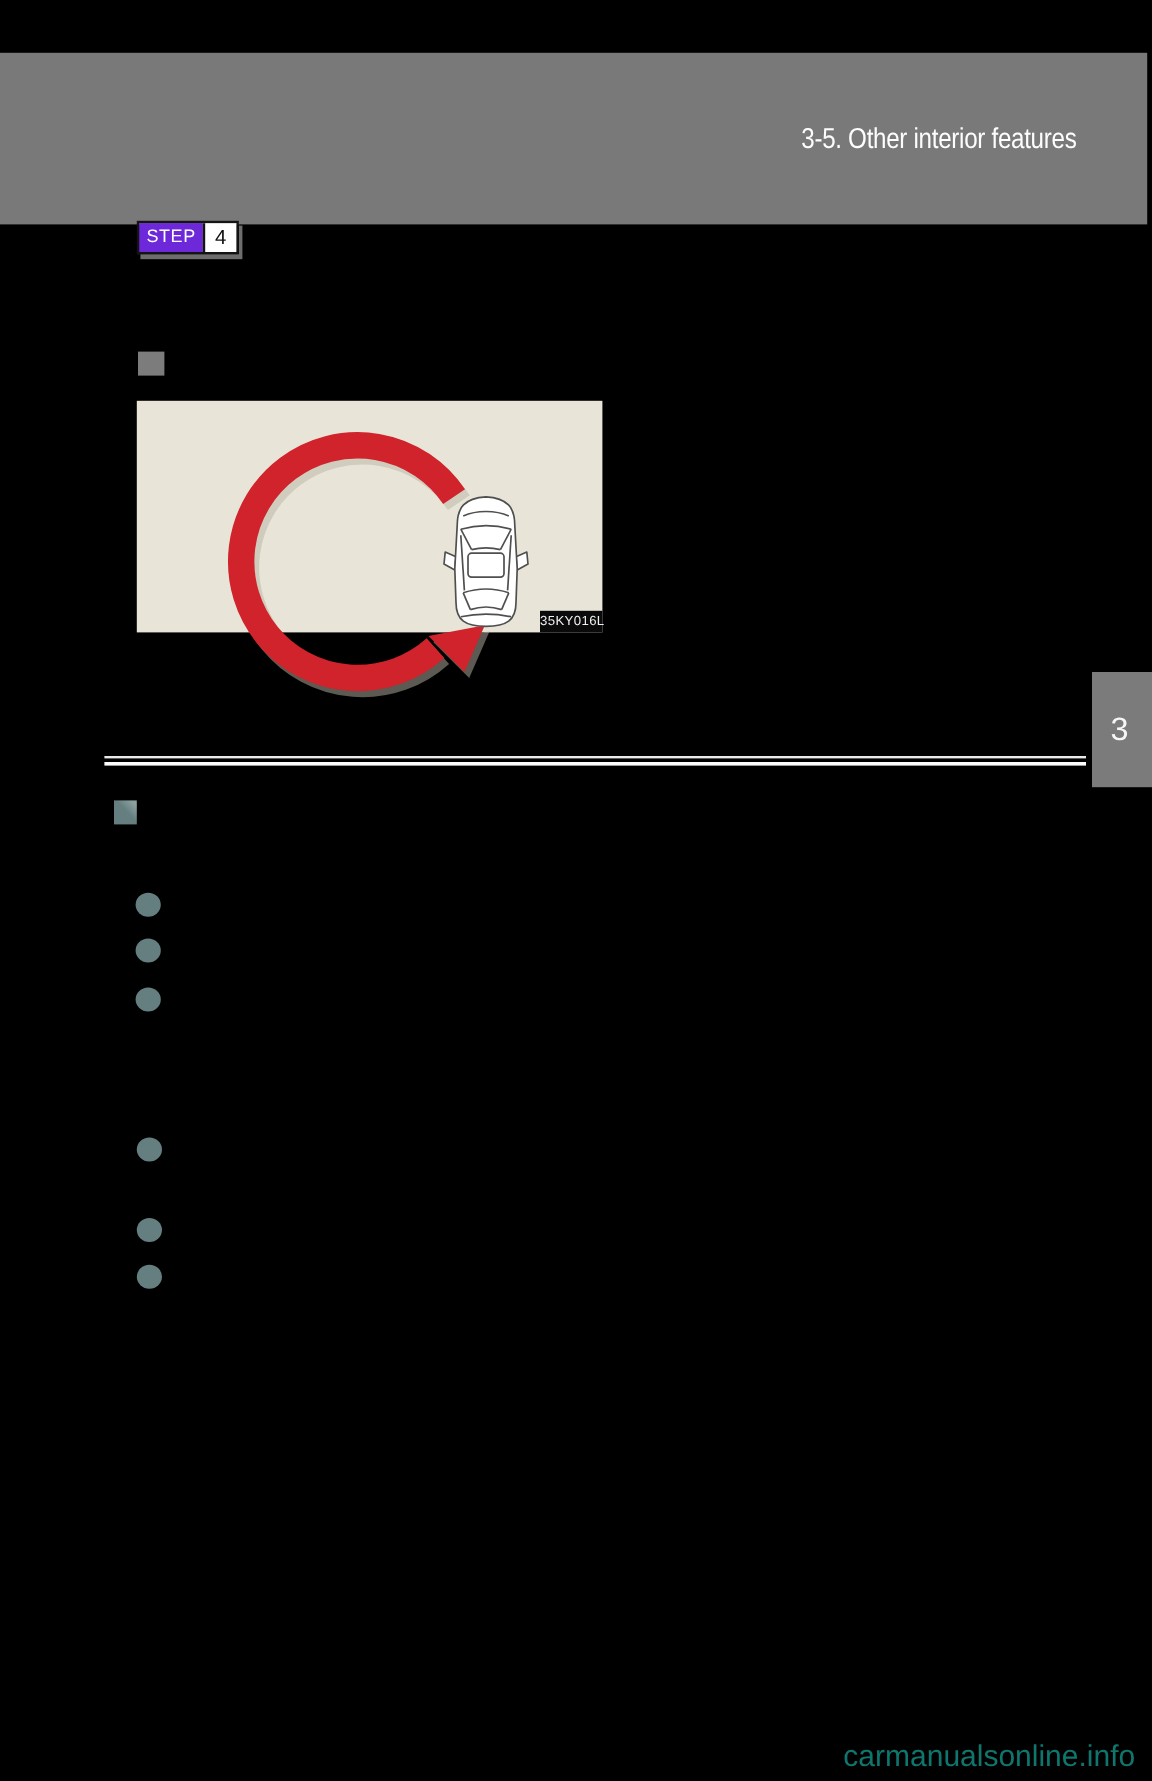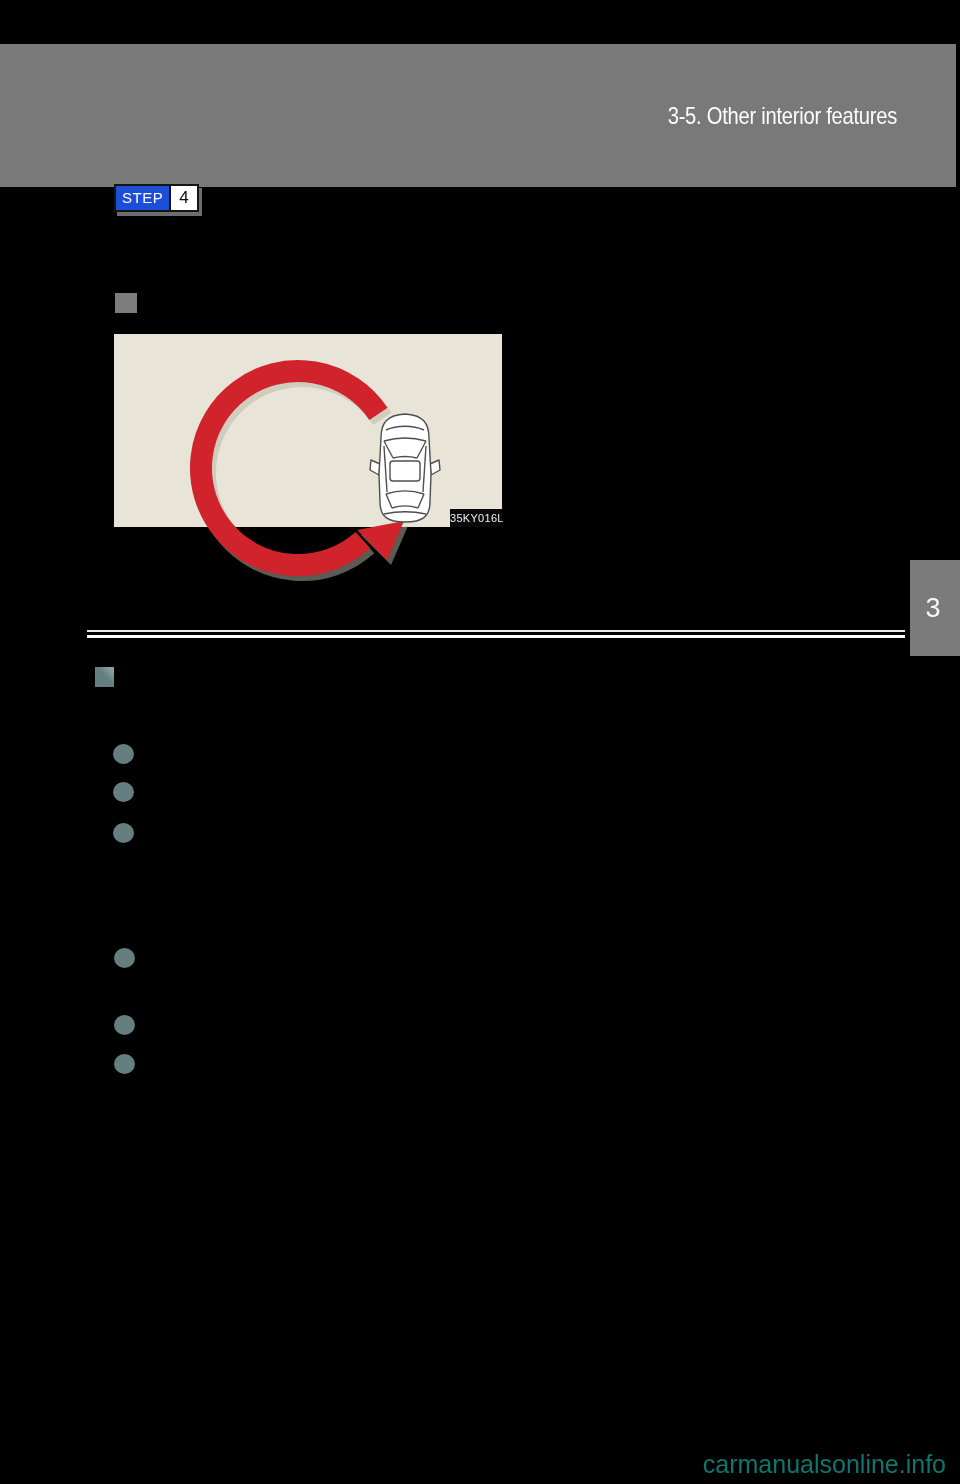--- a/index.html
+++ b/index.html
@@ -8,21 +8,21 @@
 
   
   .header-band{position:absolute;left:0;top:0;width:956px;height:143px;background:#797979;margin-top:44px;}
   .header-title{position:absolute;right:59px;top:57px;color:#fdfdfd;font-size:24px;
                 line-height:30px;white-space:nowrap;letter-spacing:-0.3px;
                 transform:scaleX(0.84);transform-origin:right center;}
 
   
   .step-badge{position:absolute;left:114px;top:184px;display:flex;align-items:stretch;
               border:2px solid #141414;box-shadow:3px 4px 0 rgba(128,128,128,0.85);}
-  .step-badge .step-label{background:#1d4ed8;color:#fff;font-size:15px;line-height:20px;
+  .step-badge .step-label{background:#6d28d9;color:#fff;font-size:15px;line-height:20px;
               padding:2px 6px;letter-spacing:0.5px;}
   .step-badge .step-number{background:#fff;color:#0d0d0d;font-size:17px;line-height:20px;
               padding:2px 8px;border-left:2px solid #141414;}
 
   
   .square-bullet-gray{position:absolute;left:115px;top:293px;width:22px;height:20px;background:#7c7c7c;}
   .square-bullet-teal{position:absolute;left:95px;top:667px;width:19px;height:20px;
               background:linear-gradient(to bottom left,#8ba1a0 12%,#657f80 45%);}
 
   

